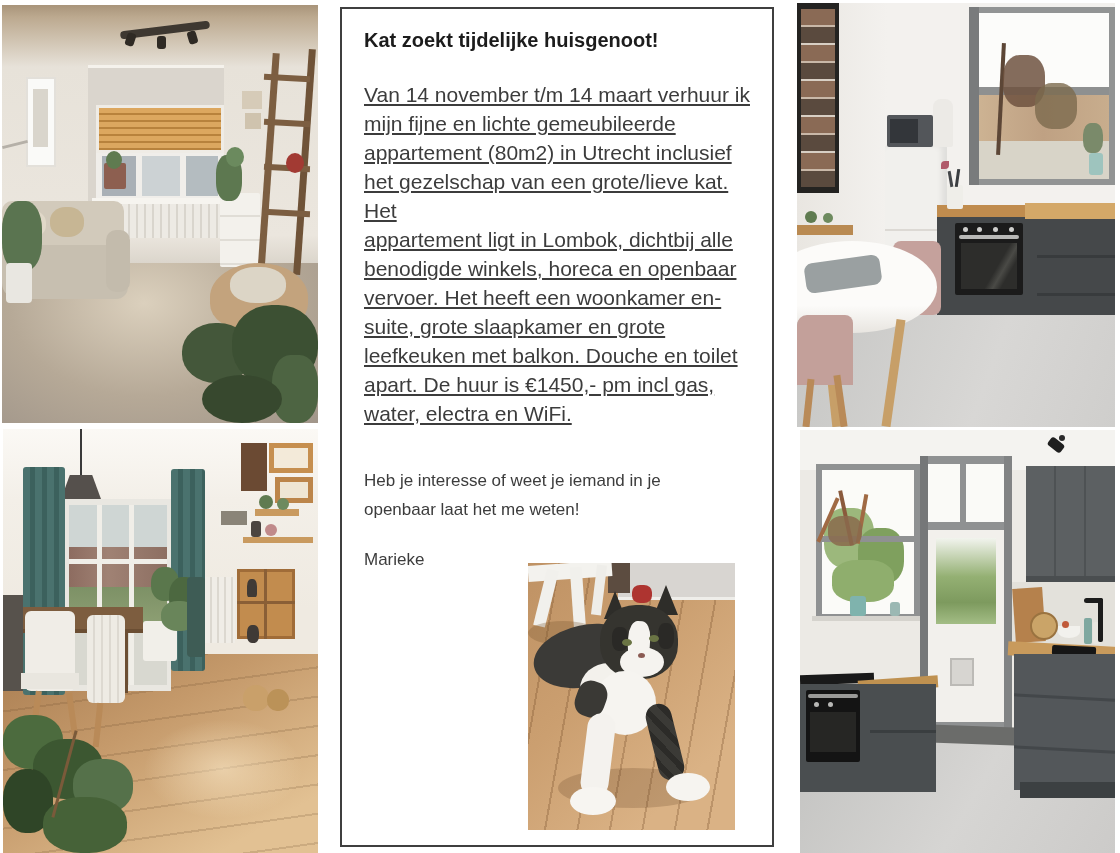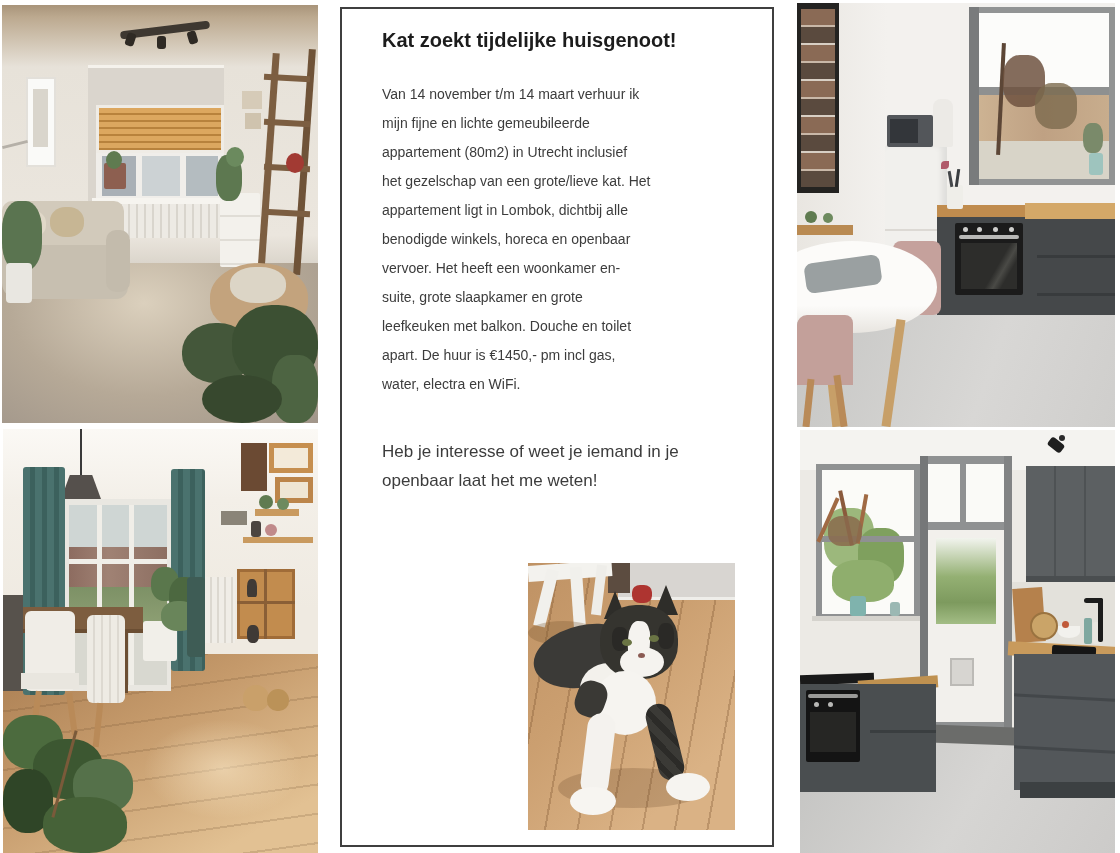--- a/index.html
+++ b/index.html
@@ -1,23 +1,23 @@
 <!DOCTYPE html>
 <html lang="nl"><head>
 <meta charset="utf-8">
 <style>
   html,body{margin:0;padding:0;background:#fff;}
   .page{position:relative;width:1120px;height:853px;background:#ffffff;overflow:hidden;
         font-family:"Liberation Sans","DejaVu Sans",sans-serif;}
   .p{position:absolute;}
   .photo{position:absolute;overflow:hidden;background:#ddd;}
   .textbox{position:absolute;left:340px;top:7px;width:434px;height:840px;box-sizing:border-box;
-           border:2px solid #3f3f3f;background:#fff;padding:18px 40px;}
+           border:2px solid #3f3f3f;background:#fff;padding:18px 22px;}
   .title{font-size:20px;font-weight:700;color:#1c1c1c;line-height:26px;margin:0 0 27px 0;}
-  .bodytext{font-size:14px;color:#3c3c3c;line-height:29px;white-space:pre-line;margin:0;}
+  .bodytext{font-size:21px;color:#3c3c3c;line-height:29px;white-space:pre-line;margin:0;text-decoration:underline;}
   .cta{font-size:17px;color:#3c3c3c;line-height:29px;white-space:pre-line;margin:38px 0 0 0;}
   .sig{font-size:17px;color:#3c3c3c;line-height:29px;margin:21px 0 0 0;}
 </style>
 </head>
 <body>
 
 <div class="page">
 
   <div class="photo" style="left:2px;top:5px;width:316px;height:418px;" aria-label="Woonkamer met erker, jaloezieen, bank en planten">
     <div class="p" style="left:0;top:0;width:316px;height:418px;background:linear-gradient(180deg,#a8947a 0px,#bca98f 12px,#e7e2d9 62px,#ebe6de 230px,#d9d3c9 262px);"></div>
@@ -134,20 +134,21 @@
 het gezelschap van een grote/lieve kat. Het
 appartement ligt in Lombok, dichtbij alle
 benodigde winkels, horeca en openbaar
 vervoer. Het heeft een woonkamer en-
 suite, grote slaapkamer en grote
 leefkeuken met balkon. Douche en toilet
 apart. De huur is €1450,- pm incl gas,
 water, electra en WiFi.</p>
     <p class="cta">Heb je interesse of weet je iemand in je
 openbaar laat het me weten!</p>
+    <p class="sig">Marieke</p>
 
     <div class="photo" style="left:186px;top:554px;width:207px;height:267px;background:linear-gradient(135deg,#bf9264 0%,#cb9f70 40%,#dab285 80%);" aria-label="Grote zwart-witte kat liggend op houten vloer">
       <div class="p" style="left:0;top:0;width:207px;height:267px;background:repeating-linear-gradient(100deg,rgba(0,0,0,0) 0 30px,rgba(110,70,35,.28) 30px 32px);"></div>
       <div class="p" style="left:90px;top:0;width:117px;height:34px;background:#d8d5d1;border-bottom:3px solid #efeeea;"></div>
       <div class="p" style="left:80px;top:0;width:22px;height:30px;background:#5c4c40;"></div>
       <div class="p" style="left:0;top:0;width:84px;height:16px;background:#f3f2ee;transform:rotate(-4deg);"></div>
       <div class="p" style="left:12px;top:6px;width:12px;height:58px;background:#f1f0ec;transform:rotate(14deg);"></div>
       <div class="p" style="left:44px;top:4px;width:12px;height:66px;background:#f1f0ec;transform:rotate(-4deg);"></div>
       <div class="p" style="left:66px;top:2px;width:10px;height:50px;background:#eeede9;transform:rotate(7deg);"></div>
       <div class="p" style="left:0;top:58px;width:70px;height:24px;background:rgba(120,85,45,.30);border-radius:50%;"></div>

